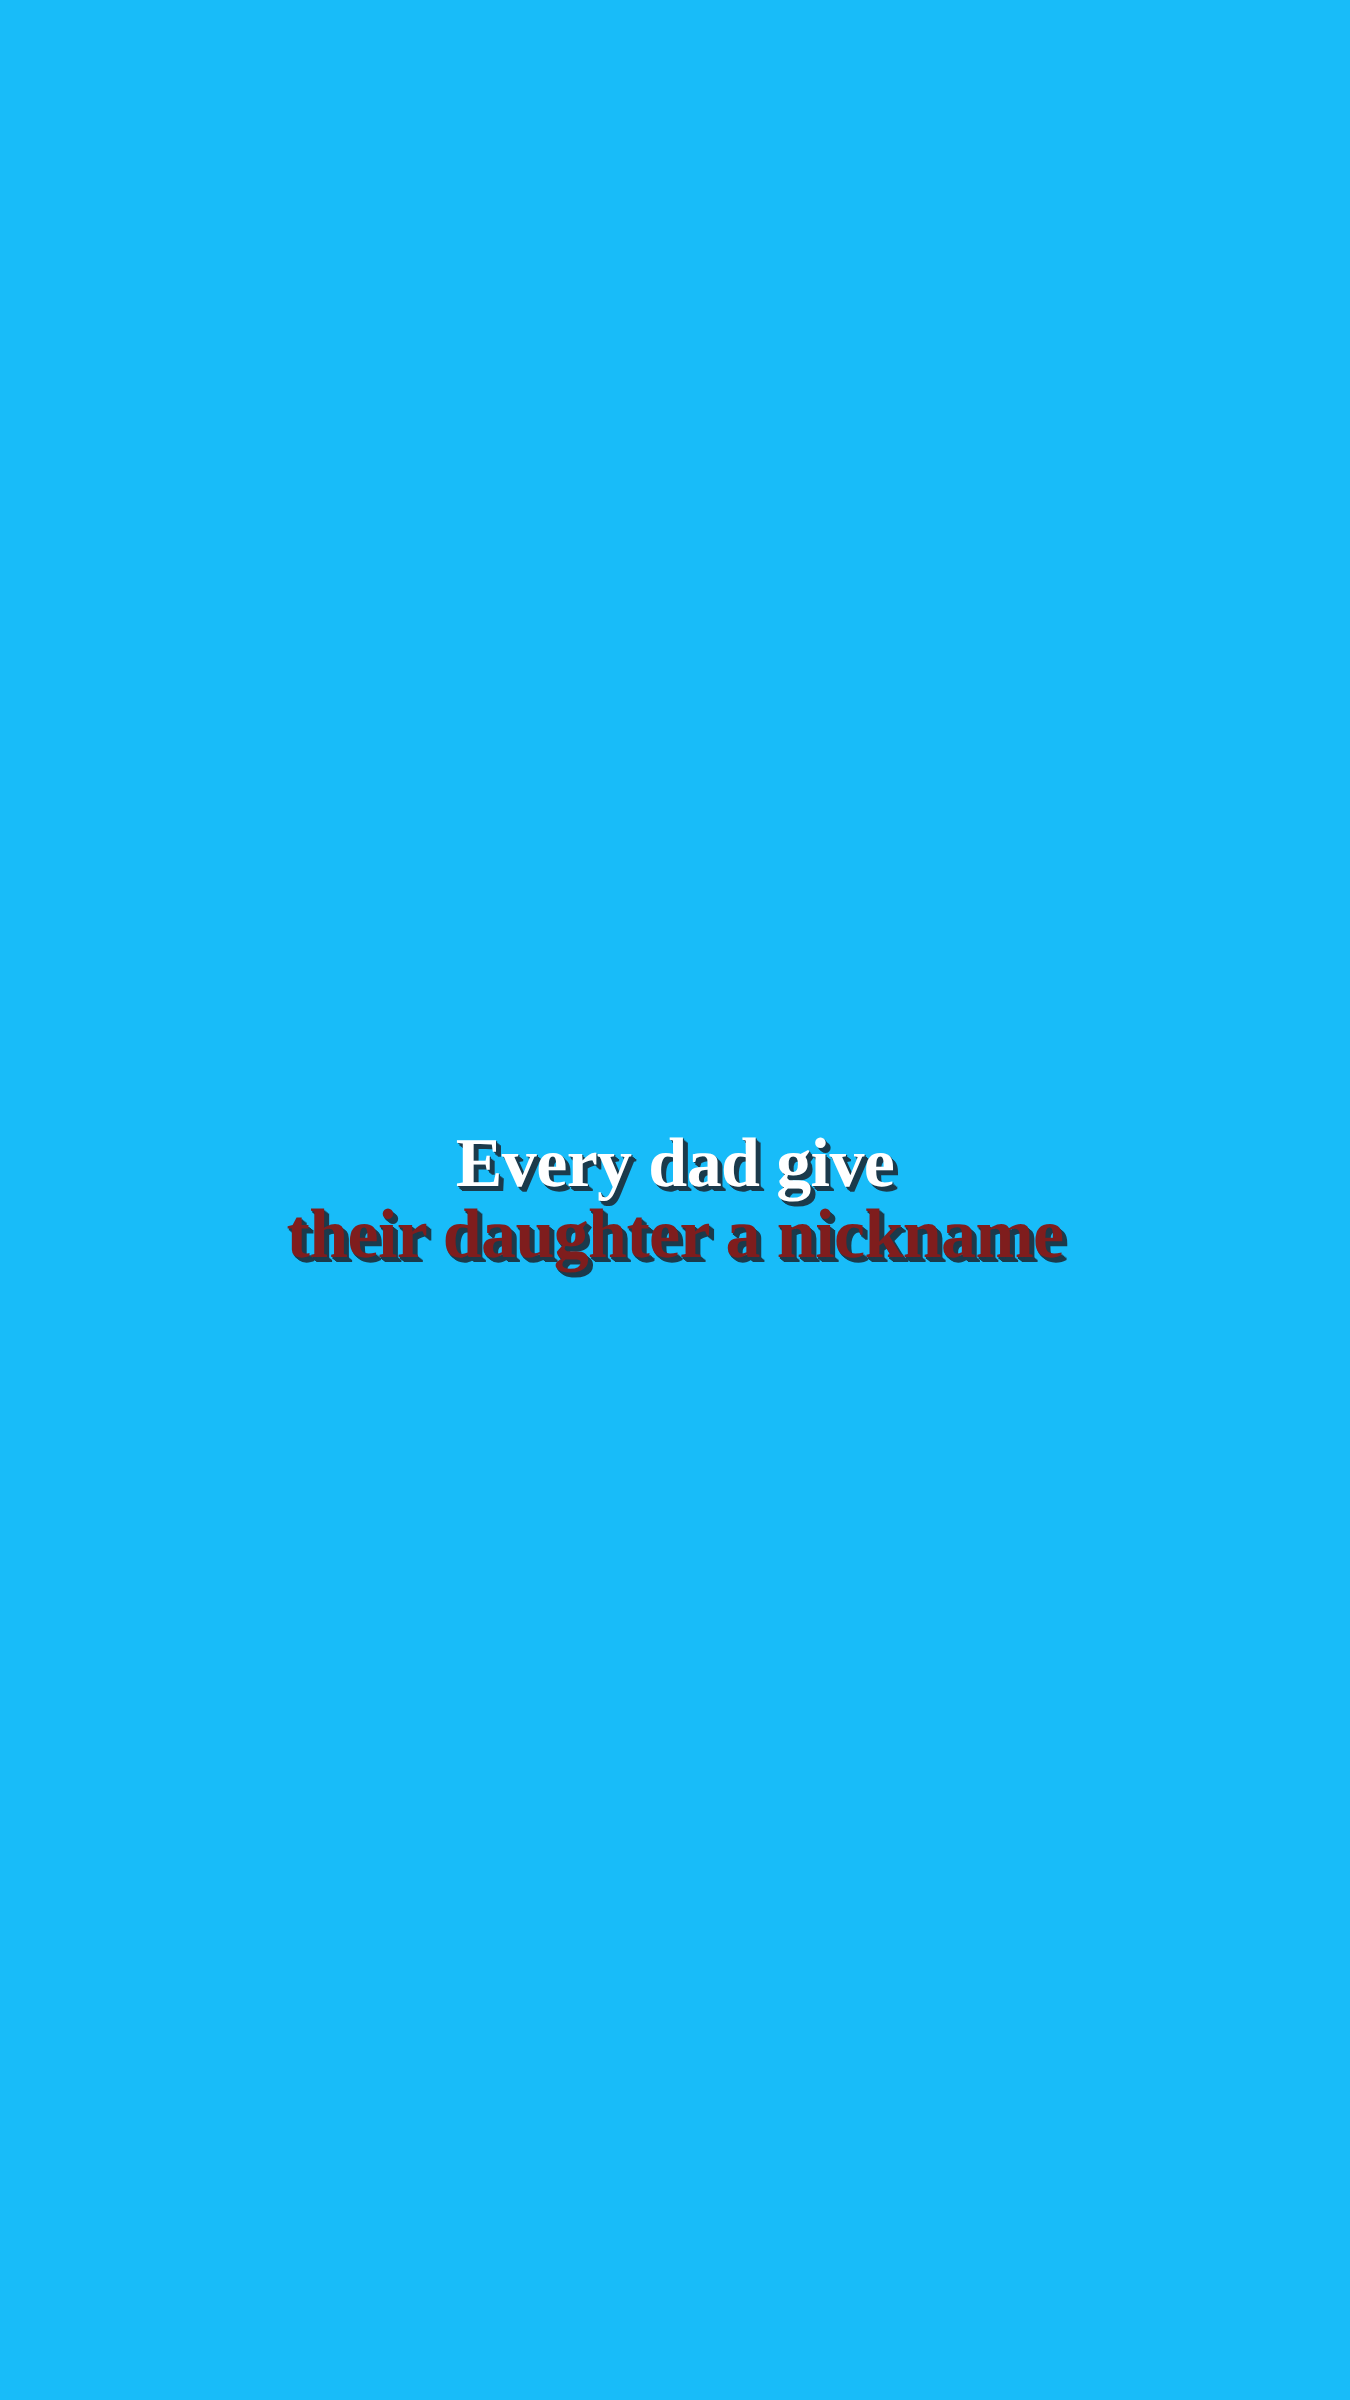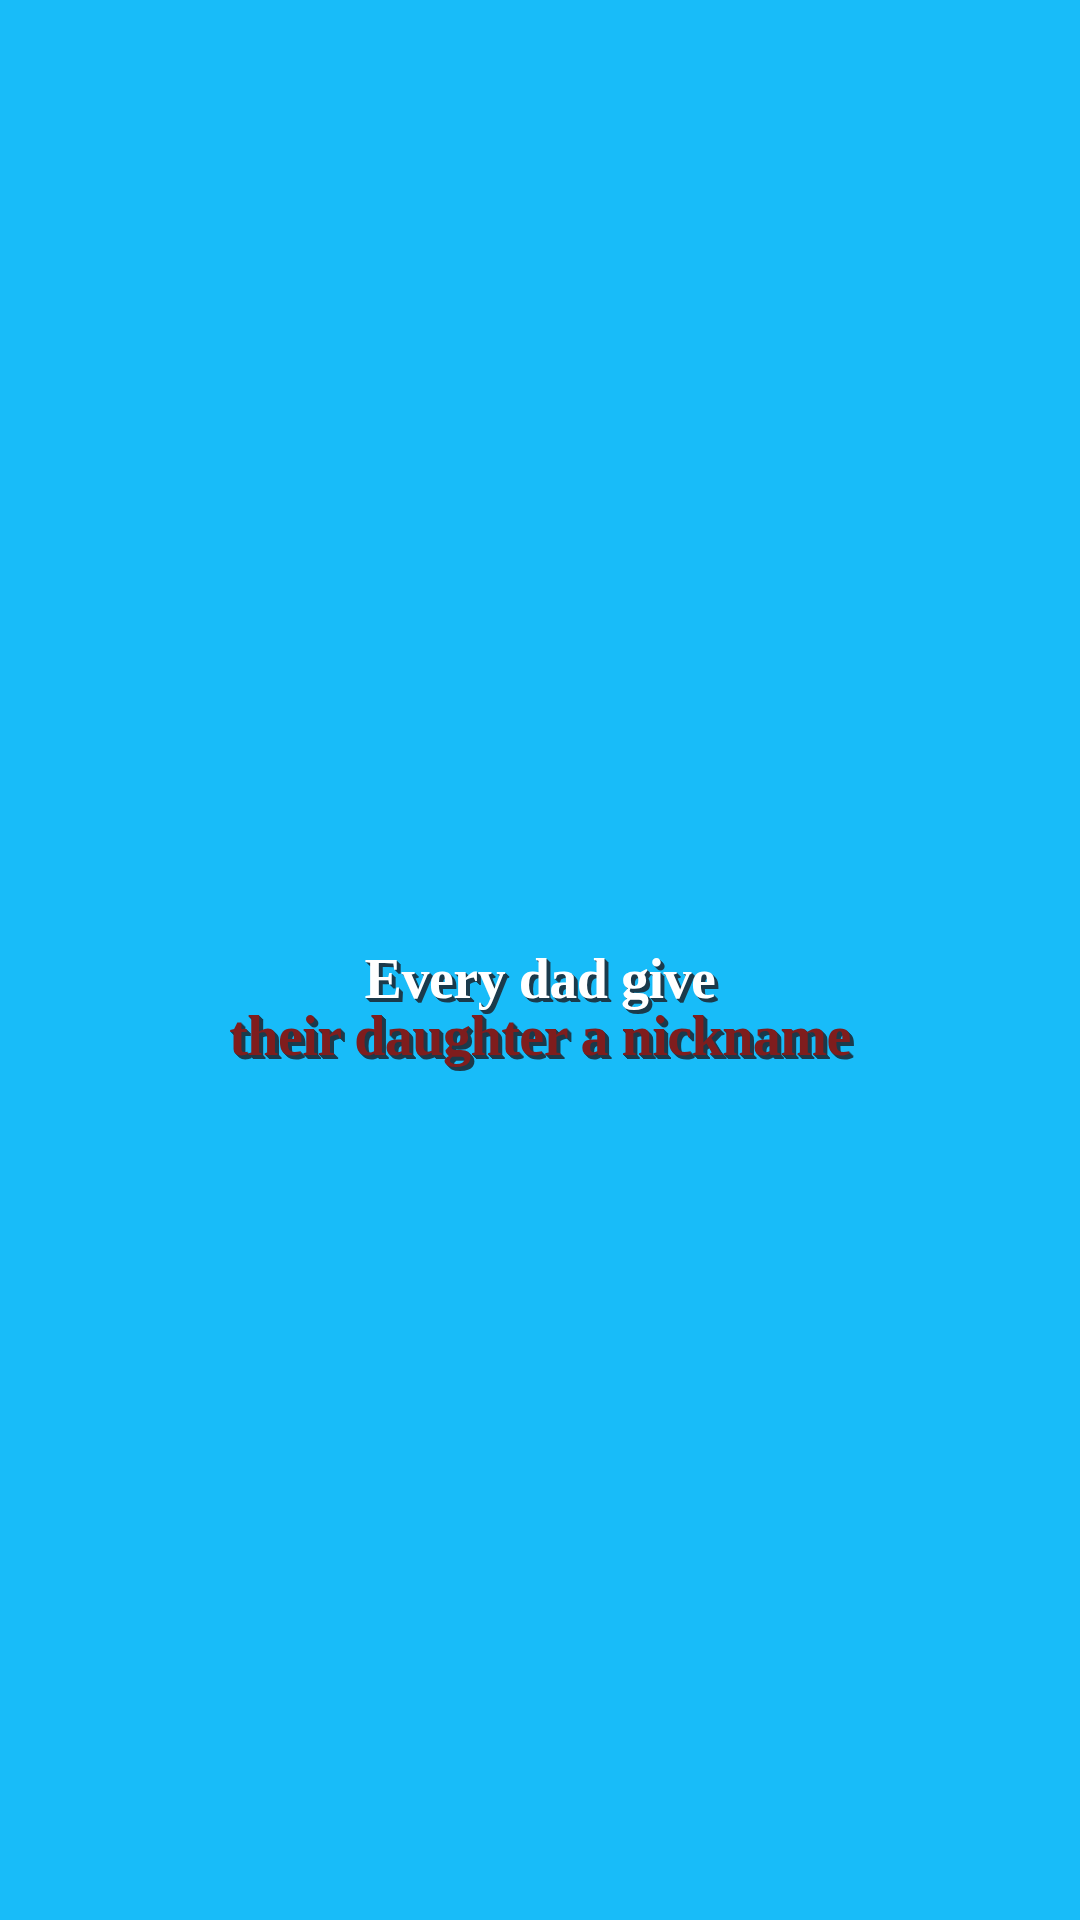--- a/index.html
+++ b/index.html
@@ -30,21 +30,20 @@
   #caption-block {
     position: absolute;
     left: 0;
     right: 0;
     top: 50%;
     transform: translateY(-50%);
     text-align: center;
     padding: 0 40px;
     box-sizing: border-box;
     user-select: none;
-    margin-top: 48px;
   }
 
   .caption-line {
     display: block;
     color: #FFFFFF;
     font-family: "Liberation Serif", "DejaVu Serif", serif;
     font-weight: bold;
     font-size: 56px;
     line-height: 1.02;
     letter-spacing: -0.5px;

